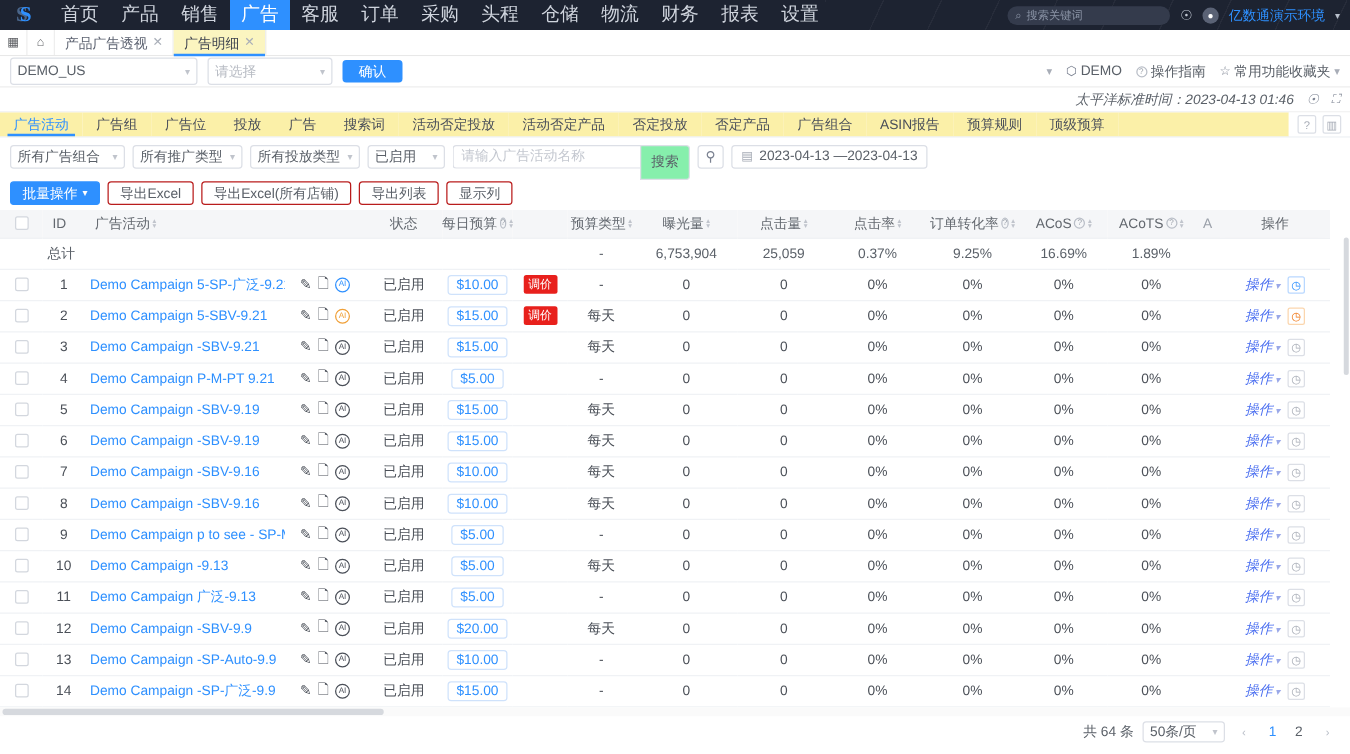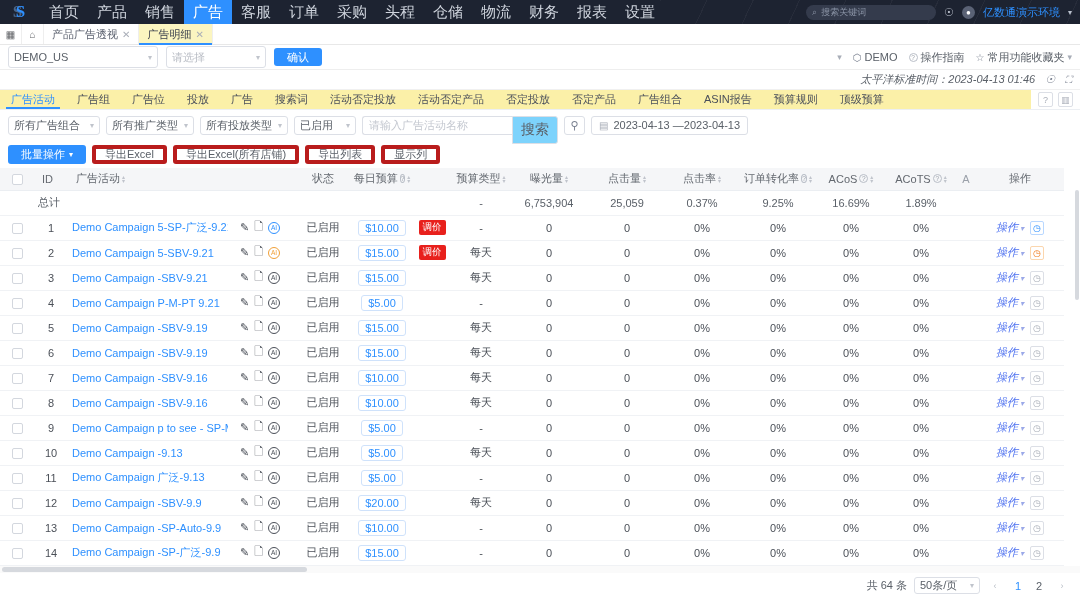--- a/index.html
+++ b/index.html
@@ -158,39 +158,39 @@
   .fsel .cv { color:#c0c4cc; font-size:8px; }
   .inputgrp { display:flex; height:19px; }
   .inputgrp input {
     width: 150px; height:19px; border:1px solid #dcdfe6; border-right:none;
     border-radius: 3px 0 0 3px; padding: 0 6px; font-size: 11px;
     color:#5a6068; outline:none; font-family:"Liberation Sans",sans-serif;
   }
   .inputgrp input::placeholder { color:#c4c8d0; }
   .inputgrp .sbtn {
     height:19px; border:1px solid #dcdfe6; border-radius:0 3px 3px 0;
-    background:#7dd3fc; font-size:14px; color:#5a6068; padding: 13px 8px;
+    background:#86efac; font-size:11px; color:#5a6068; padding: 13px 8px;
     display:flex; align-items:center; cursor:pointer;
   }
   .icbtn {
     width:21px; height:19px; border:1px solid #dcdfe6; border-radius:3px;
     background:#fff; display:flex; align-items:center; justify-content:center;
     color:#7b8291; font-size:11px; cursor:pointer;
   }
   .datebox {
     height:19px; border:1px solid #dcdfe6; border-radius:3px; background:#fff;
     display:flex; align-items:center; gap:5px; padding: 0 7px;
     font-size:11px; color:#5a6068; cursor:pointer;
   }
   .datebox .cal { color:#a8adb7; font-size:10px; }
 
   
   .actionbar { height:28px; display:flex; align-items:center; gap:6px; padding: 0 8px; }
   .abtn {
-    height: 19px; border:4px solid #b91c1c; border-radius:3px; background:#fff;
+    height: 19px; border:1px solid #b91c1c; border-radius:3px; background:#fff;
     font-size:11px; color:#5a6068; padding: 0 9px;
     display:flex; align-items:center; cursor:pointer;
   }
   .abtn.primary { background:#2e90ff; border-color:#2e90ff; color:#fff; gap:4px; }
 
   
   .tablewrap { position:relative; height: 398px; overflow:hidden; }
   table { border-collapse: collapse; width: 1064px; table-layout: fixed; }
   thead th {
     height: 22px; background:#f5f6f8; font-size:11px; font-weight:normal;

